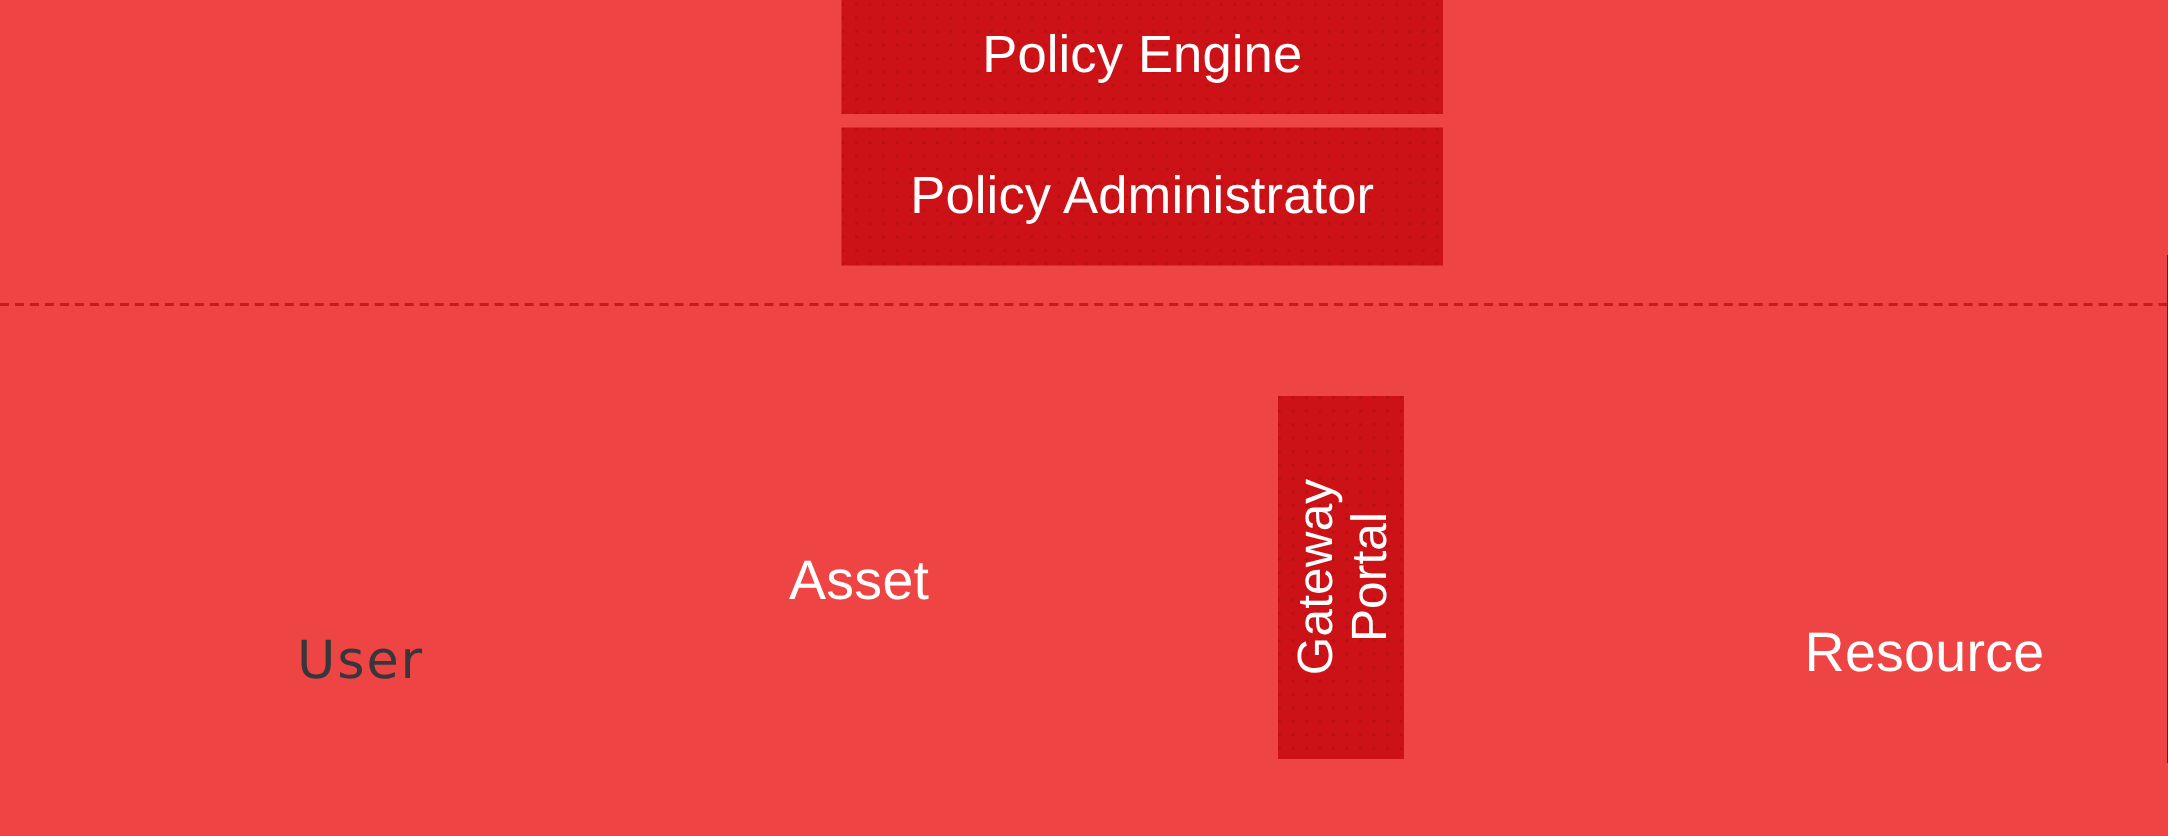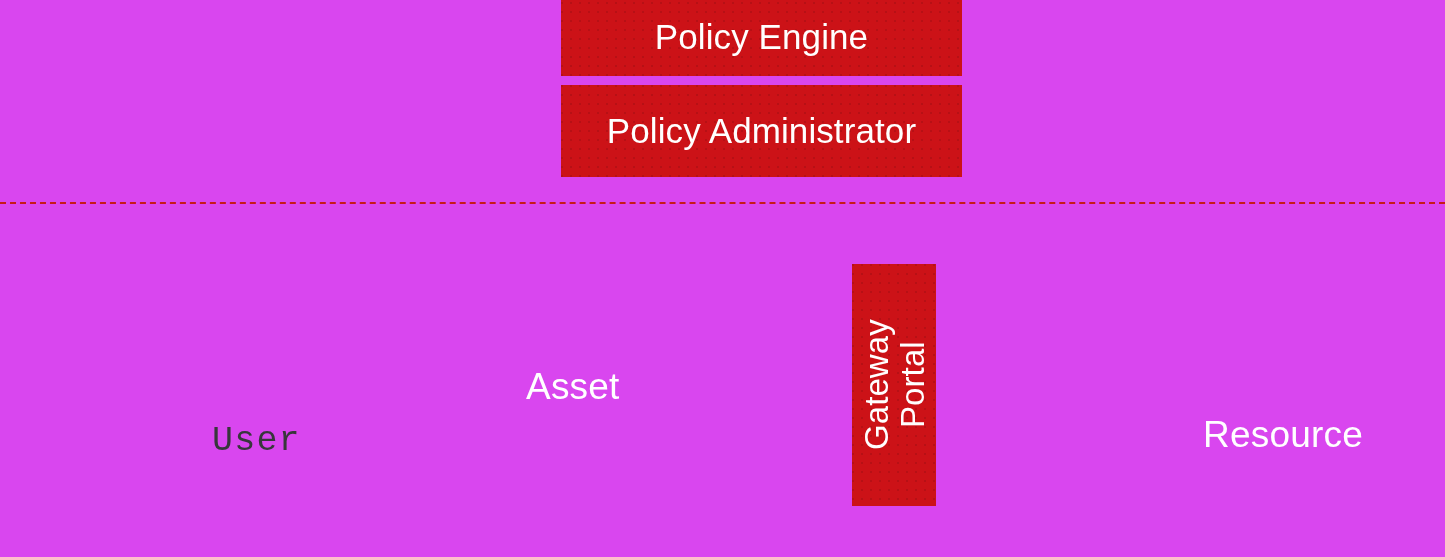--- a/index.html
+++ b/index.html
@@ -5,21 +5,21 @@
 <style>
   html, body {
     margin: 0;
     padding: 0;
     background: #000000;
   }
   #canvas {
     position: relative;
     width: 1445px;
     height: 557px;
-    background: #d946ef;
+    background: #ef4444;
     overflow: hidden;
     font-family: "Liberation Sans", sans-serif;
     -webkit-font-smoothing: antialiased;
   }
 
   
   .redbox {
     position: absolute;
     background-color: #cc1217;
     background-image:
@@ -93,21 +93,21 @@
   
   .hum {
     color: #ffffff;
     font-family: "Liberation Sans", sans-serif;
     font-weight: 400;
     letter-spacing: 0.2px;
   }
 
   #label-control-pane { left: 40px;   top: 120px; font-size: 38px; }
   #label-data-pane    { left: 62px;   top: 230px; font-size: 36px; }
-  #label-user         { left: 212px;  top: 424px; font-size: 35px; font-family: Liberation Mono, monospace; }
+  #label-user         { left: 198px;  top: 424px; font-size: 35px; }
   #label-asset        { left: 526px;  top: 368px; font-size: 37px; }
   #label-resource     { left: 1203px; top: 416px; font-size: 37px; }
 </style>
 </head>
 <body>
 
 <div id="canvas">
 
   <div id="pane-divider"></div>
 

